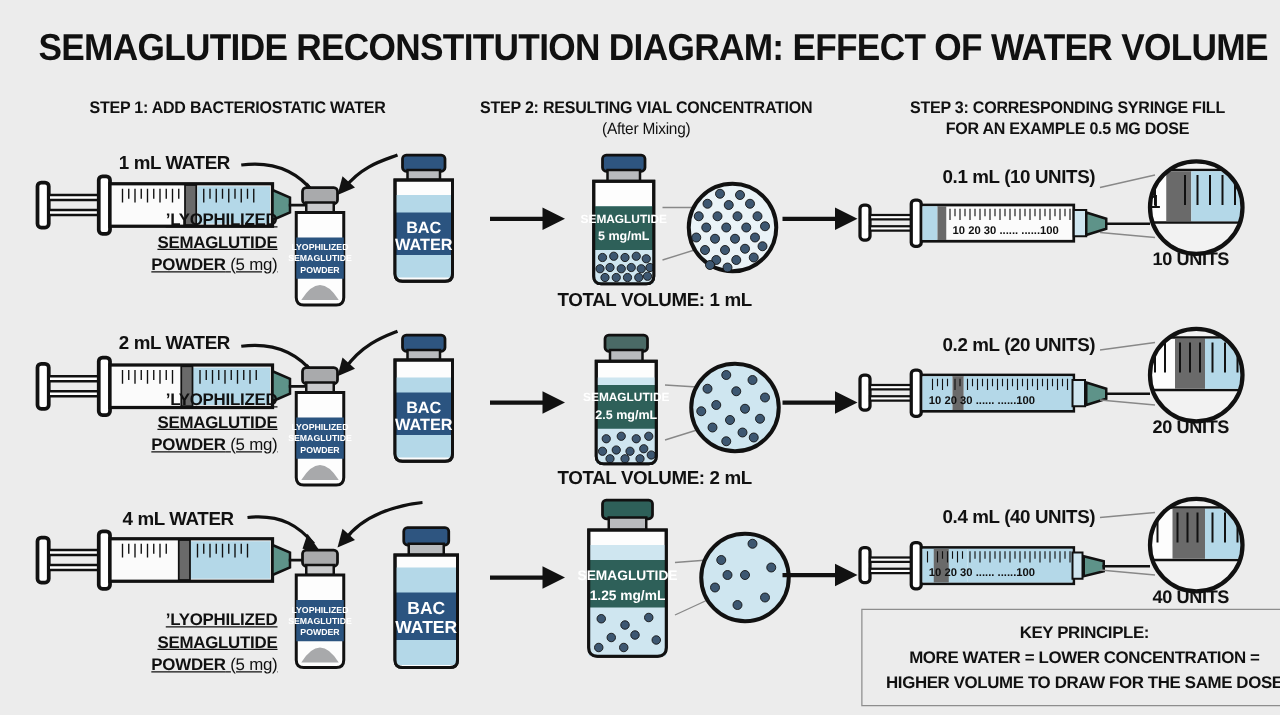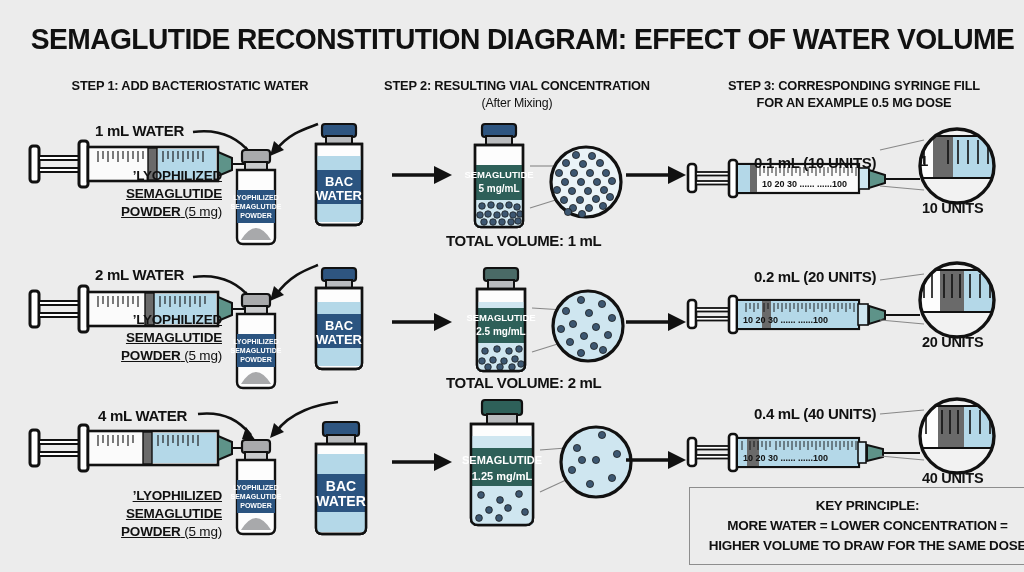--- a/index.html
+++ b/index.html
@@ -297,21 +297,21 @@
         <line x1="78" y1="12" x2="78" y2="36"></line>
         <line x1="88" y1="12" x2="88" y2="36"></line>
         <line x1="98" y1="12" x2="98" y2="36"></line>
         <line x1="108" y1="12" x2="108" y2="36"></line>
       </g>
       <text x="40" y="38" font-family="Liberation Sans, sans-serif" font-size="15" font-weight="bold" fill="#111">1</text>
     </g>
     <circle cx="77" cy="38" r="37" fill="none" stroke="#111" stroke-width="3.4"></circle>
   </svg>
 
-  <div class="dose-label" style="left:754px;top:133px;margin-top:21px;">0.1 mL (10 UNITS)</div>
+  <div class="dose-label" style="left:754px;top:133px;">0.1 mL (10 UNITS)</div>
   <div class="units-label" style="left:922px;top:200px;">10 UNITS</div>
 
   <svg class="abs" style="left:18px;top:263px;" width="370" height="130" viewBox="0 0 370 130">
     <g>
       <rect x="12" y="28" width="9" height="36" rx="3" fill="#fff" stroke="#111" stroke-width="3"></rect>
       <rect x="21" y="38" width="44" height="4" fill="#fff" stroke="#111" stroke-width="2"></rect>
       <rect x="21" y="50" width="44" height="4" fill="#fff" stroke="#111" stroke-width="2"></rect>
       <rect x="61" y="23" width="9" height="46" rx="3" fill="#fff" stroke="#111" stroke-width="3"></rect>
       <rect x="70" y="29" width="130" height="34" fill="#fbfbfb" stroke="#111" stroke-width="2.6"></rect>
       <rect x="136" y="31" width="62" height="30" fill="#b4d8e8"></rect>

